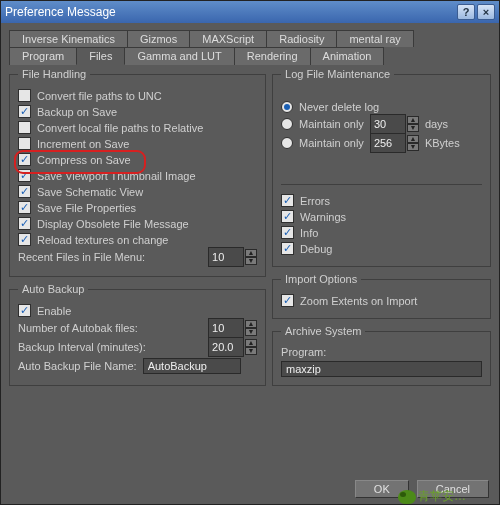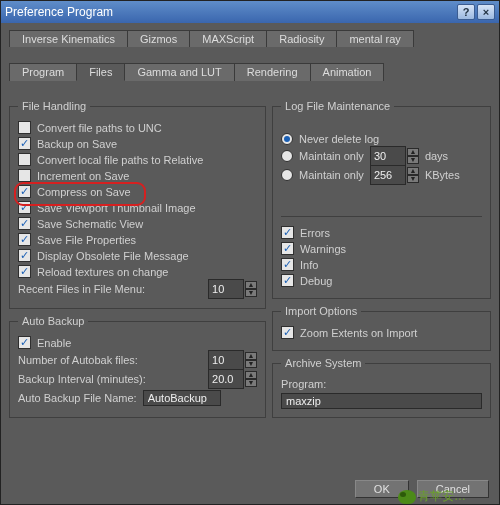--- a/index.html
+++ b/index.html
@@ -5,21 +5,21 @@
   * { box-sizing: border-box; margin: 0; padding: 0; font-family: "Segoe UI", Arial, sans-serif; }
   body { background: #8a8a8a; width: 500px; height: 505px; overflow: hidden; font-size: 11px; color: #d0d0d0; }
   .window { width: 500px; height: 505px; background: #5a5a5a; border: 1px solid #222; display:flex; flex-direction:column; }
   .titlebar {
     height: 22px; background: linear-gradient(#5f8dc9,#3a66ae);
     display: flex; align-items: center; padding: 0 4px; color: #fff; font-size: 12px;
   }
   .titlebar .spacer { flex:1; }
   .tbtn { width:18px; height:16px; background:linear-gradient(#d6e4f7,#9cb9e0); border:1px solid #3b5c91; margin-left:2px; display:flex; align-items:center; justify-content:center; font-size:11px; color:#234; font-weight:bold; border-radius:2px;}
   .tabs { padding: 6px 8px 0 8px; }
-  .tabrow { display:flex; gap:0; margin-bottom:16px; }
+  .tabrow { display:flex; gap:0; margin-bottom:0; }
   .tab {
     border:1px solid #3a3a3a; border-bottom:none; background:#6a6a6a;
     padding:2px 12px; font-size:11px; color:#ddd; margin-right:-1px;
     position:relative; top:1px;
   }
   .tab.active { background:#5a5a5a; z-index:2; border-bottom:1px solid #5a5a5a;}
   .body { flex:1; padding:4px 8px 6px 8px; display:flex; gap:6px; overflow:hidden;}
   .col { display:flex; flex-direction:column; gap:6px; }
   .col.left { flex: 1.08; }
   .col.right { flex: 0.92; }
@@ -57,21 +57,21 @@
   .logo { position:absolute; right:34px; bottom:0; display:flex; align-items:center; gap:2px; font-size:12px; color:#6aa02a;}
   .logo .bug { width:18px; height:14px; background:#4c8a18; border-radius:50% 50% 45% 45%; position:relative;}
   .logo .bug::before{content:"";position:absolute;left:2px;top:2px;width:6px;height:5px;background:#2d5a0a;border-radius:50%;}
   .lbl { white-space:nowrap; }
 </style>
 </head>
 <body>
 
 <div class="window">
   <div class="titlebar">
-    <span>Preference Program</span>
+    <span>Preference Message</span>
     <span class="spacer"></span>
     <div class="tbtn">?</div>
     <div class="tbtn">×</div>
   </div>
 
   <div class="tabs">
     <div class="tabrow" id="tabrow1">
         <div class="tab">Inverse Kinematics</div>
         <div class="tab">Gizmos</div>
         <div class="tab">MAXScript</div>
@@ -169,21 +169,21 @@
           <span class="spinner">
             <input value="20.0" style="">
             <span class="spinbtns">
                 <div>▲</div>
                 <div>▼</div>
               </span>
           </span>
         </div>
         <div class="row">
           <span class="lbl">Auto Backup File Name:</span>
-          <input class="txt" style="width: 78px;" value="AutoBackup">
+          <input class="txt" style="width: 98px;" value="AutoBackup">
         </div>
       </fieldset>
     </div>
 
     <div class="col right">
       <fieldset class="group">
         <legend>Log File Maintenance</legend>
         <div style="height:12px"></div>
         <div class="row">
           <span class="rb selected"></span>

